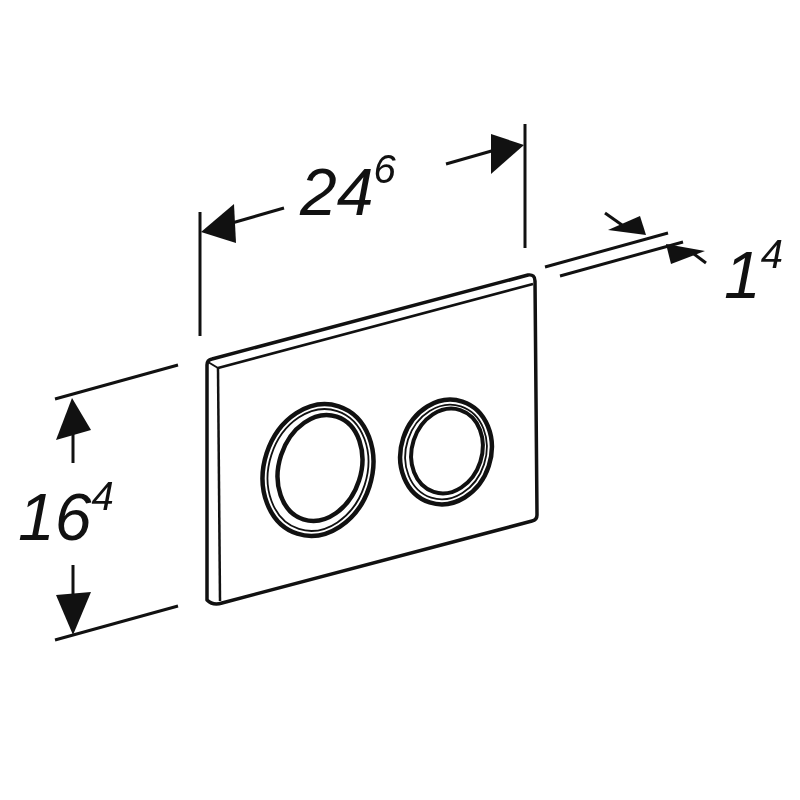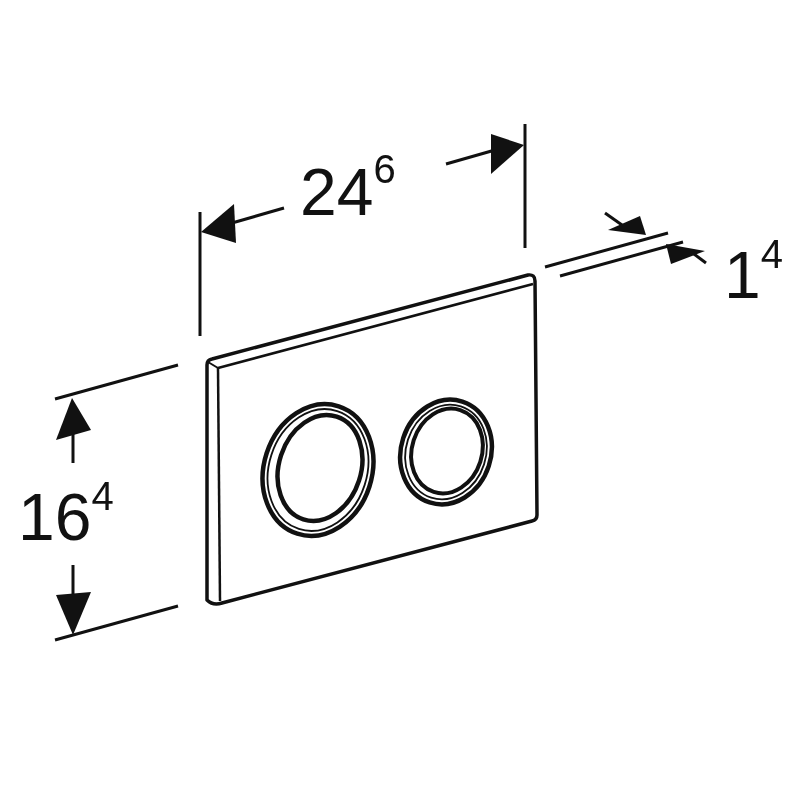--- a/index.html
+++ b/index.html
@@ -1,17 +1,17 @@
 <!DOCTYPE html>
 <html><head>
   <meta charset="utf-8">
   <style>
     html, body { margin: 0; padding: 0; background: #ffffff; }
     body { width: 800px; height: 800px; overflow: hidden; }
-    .canvas { position: relative; width: 800px; height: 800px; }
+    .canvas { position: relative; width: 800px; height: 800px; font-style: italic; }
     svg { position: absolute; left: 0; top: 0; }
     .dim-text {
       font-family: "Liberation Sans", sans-serif;
       fill: #111111;
     }
     .dim-main { font-size: 66px; }
     .dim-sup { font-size: 40px; }
   </style>
 </head>
 <body>

